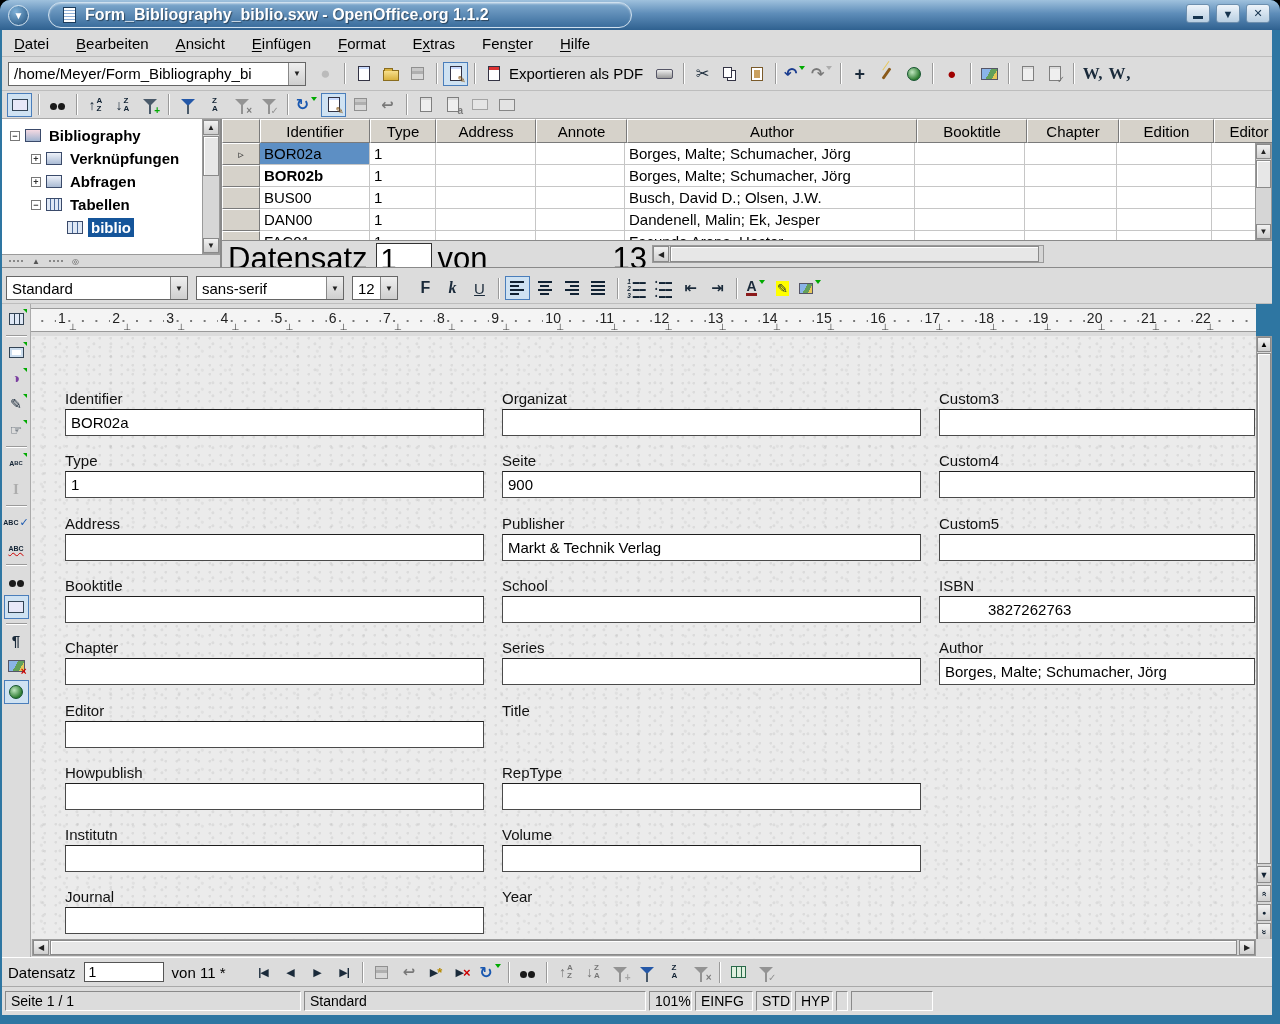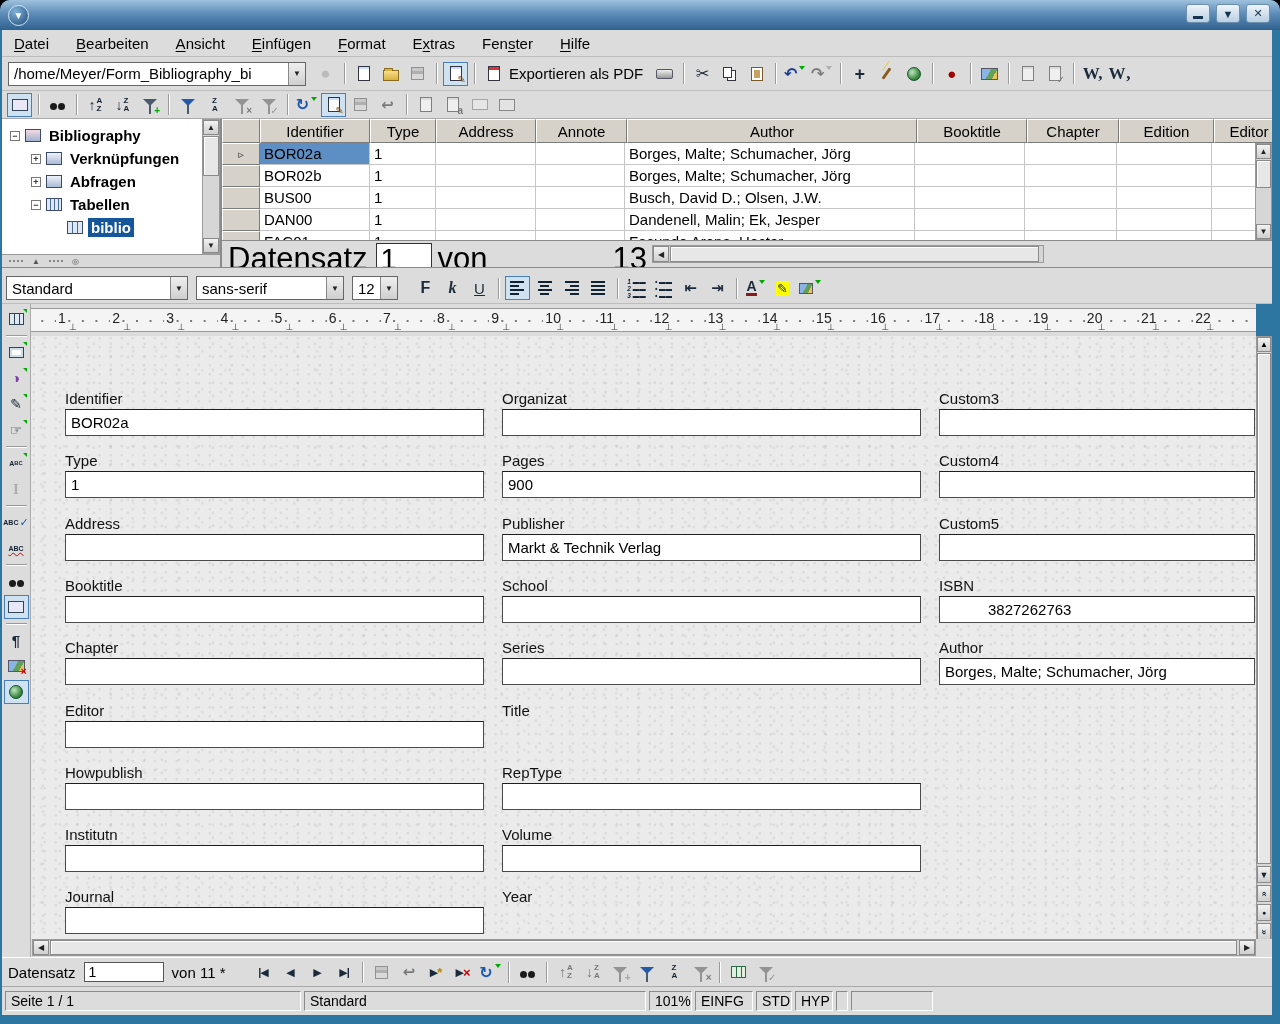--- a/index.html
+++ b/index.html
@@ -171,20 +171,24 @@
   .lst{display:flex;flex-direction:column;font-size:6.5px;line-height:7px;font-weight:bold;color:#123;align-items:flex-start;}
   .ga{position:absolute;top:1px;right:1px;width:0;height:0;border-top:4px solid #0a0;border-left:4px solid transparent;}
 </style>
 </head>
 <body>
 
 <div class="window">
 
   <div class="titlebar">
     <div class="tb-menu-btn">▼</div>
+    <div class="tb-capsule">
+      <span class="doc-ico"></span>
+      <span class="tb-title">Form_Bibliography_biblio.sxw - OpenOffice.org 1.1.2</span>
+    </div>
     <div class="tb-btns">
       <div class="wbtn">
           <i class="mini"></i>
         </div>
       <div class="wbtn">▼</div>
       <div class="wbtn">✕</div>
     </div>
   </div>
 
   <div class="menubar">
@@ -426,21 +430,21 @@
             <div class="gc" style="width: 100px;"></div>
             <div class="gc" style="width: 89px;"></div>
             <div class="gc" style="width: 290px;">Borges, Malte; Schumacher, Jörg</div>
             <div class="gc" style="width: 110px;"></div>
             <div class="gc" style="width: 92px;"></div>
             <div class="gc" style="width: 95px;"></div>
             <div class="gc" style="width: 70px;"></div>
           </div>
           <div class="trow">
             <div class="gc hdrcell" style="width: 38px;"></div>
-            <div class="gc" style="width: 110px;">BOR02b</div>
+            <div class="gc" style="width: 110px; font-weight: bold;">BOR02b</div>
             <div class="gc" style="width: 66px;">1</div>
             <div class="gc" style="width: 100px;"></div>
             <div class="gc" style="width: 89px;"></div>
             <div class="gc" style="width: 290px;">Borges, Malte; Schumacher, Jörg</div>
             <div class="gc" style="width: 110px;"></div>
             <div class="gc" style="width: 92px;"></div>
             <div class="gc" style="width: 95px;"></div>
             <div class="gc" style="width: 70px;"></div>
           </div>
           <div class="trow">
@@ -712,21 +716,21 @@
       <div class="flabel" style="left: 34px; top: 365.5px;">Editor</div>
       <div class="fbox" style="left: 34px; top: 384.5px; width: 419px;"></div>
       <div class="flabel" style="left: 34px; top: 427.8px;">Howpublish</div>
       <div class="fbox" style="left: 34px; top: 446.8px; width: 419px;"></div>
       <div class="flabel" style="left: 34px; top: 490.1px;">Institutn</div>
       <div class="fbox" style="left: 34px; top: 509.1px; width: 419px;"></div>
       <div class="flabel" style="left: 34px; top: 552.4px;">Journal</div>
       <div class="fbox" style="left: 34px; top: 571.4px; width: 419px;"></div>
       <div class="flabel" style="left: 471px; top: 54px;">Organizat</div>
       <div class="fbox" style="left: 471px; top: 73px; width: 419px;"></div>
-      <div class="flabel" style="left: 471px; top: 116.3px;">Pages</div>
+      <div class="flabel" style="left: 471px; top: 116.3px;">Seite</div>
       <div class="fbox" style="left: 471px; top: 135.3px; width: 419px;">900</div>
       <div class="flabel" style="left: 471px; top: 178.6px;">Publisher</div>
       <div class="fbox" style="left: 471px; top: 197.6px; width: 419px;">Markt &amp; Technik Verlag</div>
       <div class="flabel" style="left: 471px; top: 240.9px;">School</div>
       <div class="fbox" style="left: 471px; top: 259.9px; width: 419px;"></div>
       <div class="flabel" style="left: 471px; top: 303.2px;">Series</div>
       <div class="fbox" style="left: 471px; top: 322.2px; width: 419px;"></div>
       <div class="flabel" style="left: 471px; top: 365.5px;">Title</div>
       <div class="flabel" style="left: 471px; top: 427.8px;">RepType</div>
       <div class="fbox" style="left: 471px; top: 446.8px; width: 419px;"></div>

